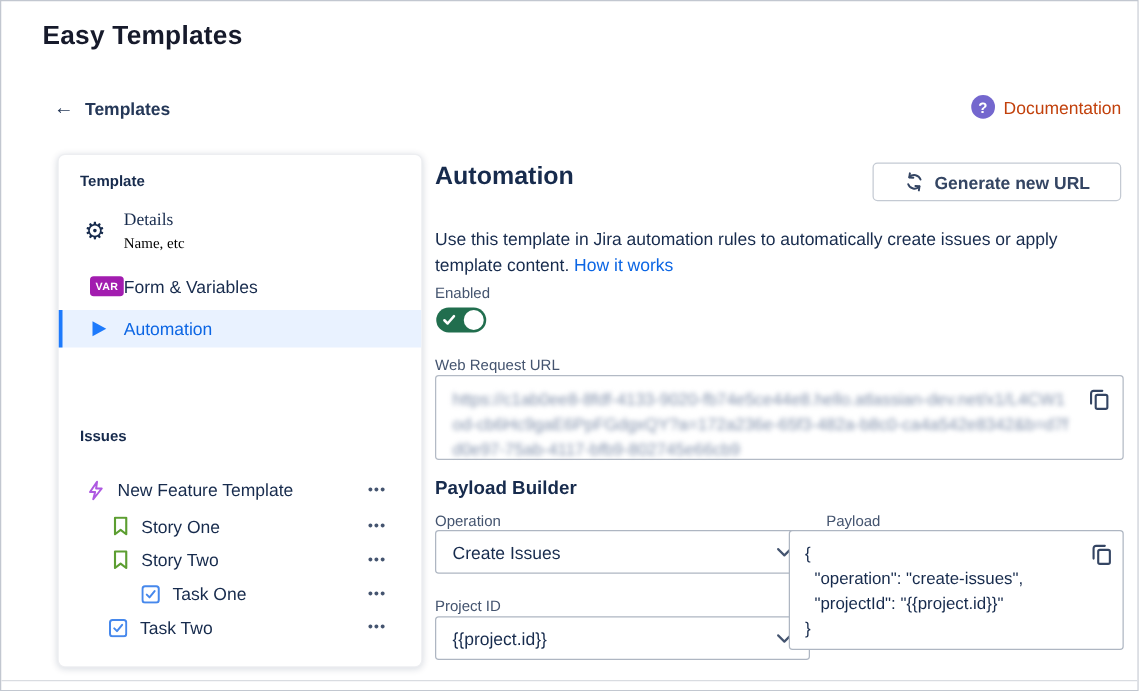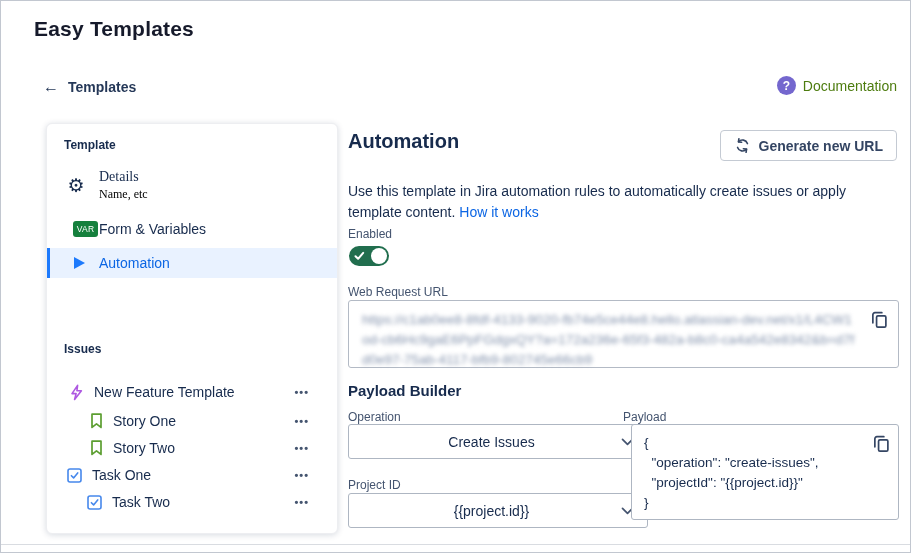--- a/index.html
+++ b/index.html
@@ -8,65 +8,65 @@
     position:relative; width:911px; height:553px; background:#fff;
     border:1px solid #C2C7D0; overflow:hidden; color:#172B4D;
   }
   
   .page-title { position:absolute; left:33px; top:16px; font-size:21px; font-weight:700; color:#161A2B; letter-spacing:.2px; }
   .back-link { position:absolute; left:42px; top:78px; display:flex; align-items:center; gap:9px; cursor:pointer; }
   .back-arrow { font-size:16px; color:#253858; line-height:1; }
   .back-text { font-size:14px; font-weight:700; color:#253858; }
   .doc-link { position:absolute; right:13px; top:75px; display:flex; align-items:center; gap:7px; cursor:pointer; }
   .help-badge { width:19px; height:19px; border-radius:50%; background:#7467CE; color:#fff; font-size:12px; font-weight:700; display:flex; align-items:center; justify-content:center; }
-  .doc-text { font-size:14px; color:#4d7c0f; }
+  .doc-text { font-size:14px; color:#c2410c; }
 
   
   .sidebar {
     position:absolute; left:45px; top:122px; width:292px; height:411px;
     background:#fff; border:1px solid #EDEEF1; border-radius:6px;
     box-shadow:0 1px 6px rgba(9,30,66,.16);
   }
   .side-section { position:absolute; left:17px; font-size:12px; font-weight:700; color:#172B4D; }
   .srow { position:absolute; left:0; width:100%; display:flex; align-items:center; cursor:pointer; }
   .srow .ic { width:24px; display:flex; justify-content:center; flex:none; }
   .two-line .titles { margin-left:11px;font-family:Liberation Serif, serif; }
   .row-title { font-size:14px; color:#172B4D; }
   .row-sub { font-size:12px; color:#000000; margin-top:2px; }
   .single-label { font-size:14px; color:#172B4D; margin-left:11px; }
   .gear-glyph { font-size:19px; color:#172B4D; line-height:1; }
-  .var-badge { background:#15803d; color:#fff; font-size:8.5px; font-weight:400; border-radius:3px; padding:3px 4px; letter-spacing:.3px;margin-left:19px; }
+  .var-badge { background:#a21caf; color:#fff; font-size:8.5px; font-weight:700; border-radius:3px; padding:3px 4px; letter-spacing:.3px;margin-left:19px; }
   .row-selected { background:#E9F2FF; border-left:3px solid #1D7AFC; }
   .row-selected .single-label { color:#0C66E4; margin-left:8px; }
   .dots { position:absolute; right:28px; font-size:11px; font-weight:700; color:#44546F; letter-spacing:1px; }
   .issue-label { font-size:14px; color:#172B4D; margin-left:10px; }
 
   
   .main-h2 { position:absolute; left:347px; top:129px; font-size:20px; font-weight:700; color:#172B4D; }
   .gen-btn {
     position:absolute; right:13px; top:129px; height:31px; display:flex; align-items:center; gap:8px;
-    padding:0 13px; background:#fff; border:1px solid #C4CAD3; border-radius:4px; cursor:pointer;
+    padding:0 24px; background:#fff; border:1px solid #C4CAD3; border-radius:4px; cursor:pointer;
   }
   .gen-btn span { font-size:14px; font-weight:700; color:#344563; }
   .desc { position:absolute; left:347px; top:180px; width:552px; font-size:14px; line-height:21px; color:#172B4D; }
   .link { color:#0C66E4; cursor:pointer; }
   .field-label { position:absolute; font-size:12px; color:#44546F; }
   .toggle { position:absolute; left:348px; top:245px; width:40px; height:20px; border-radius:10px; background:#216E4E; cursor:pointer; }
   .toggle .knob { position:absolute; right:2px; top:2px; width:16px; height:16px; border-radius:50%; background:#fff; }
   .toggle svg { position:absolute; left:5px; top:5px; }
   .url-box {
     position:absolute; left:347px; top:299px; width:551px; height:68px;
     border:1px solid #B3BAC5; border-radius:3px; background:#fff; padding:9px 42px 9px 13px;
   }
   .url-text { font-size:13.5px; line-height:20px; color:#8392AC; word-break:break-all; filter:blur(2px); user-select:none; }
   .copy-btn { position:absolute; top:10px; right:10px; cursor:pointer; line-height:0; }
   .pb-h3 { position:absolute; left:347px; top:381px; font-size:15px; font-weight:700; color:#172B4D; }
   .select {
     position:absolute; width:300px; height:35px; background:#fff; border:1px solid #AEB6C2; border-radius:3px;
-    display:flex; align-items:center; padding:0 13px; cursor:pointer;text-align:center;
+    display:flex; align-items:center; padding:0 13px; cursor:pointer;
   }
   .select .val { font-size:14px; color:#172B4D; flex:1; }
   .payload-box {
     position:absolute; left:630px; top:423px; width:268px; height:96px;
     border:1px solid #AEB6C2; border-radius:3px; background:#fff; padding:8px 36px 8px 12px;
   }
   .payload-json { font-size:13.5px; line-height:20px; color:#172B4D; white-space:pre-wrap; }
   .bottom-line { position:absolute; left:0; right:0; top:543px; height:1px; background:#D9DCE1; }
 </style>
 </head>
@@ -141,21 +141,21 @@
     <div class="srow" style="top:313px;height:22px;padding-left:43px">
       <span style="line-height:0">
         <svg width="13" height="16" viewBox="0 0 13 16">
           <path d="M2 1.2 H11 V14.4 L6.5 10.9 L2 14.4 Z" fill="none" stroke="#5C9E31" stroke-width="1.7" stroke-linejoin="round"></path>
         </svg>
       </span>
       <span class="issue-label">Story Two</span>
       <span class="dots">•••</span>
     </div>
 
-    <div class="srow" style="top:340px;height:22px;padding-left:20px">
+    <div class="srow" style="top:340px;height:22px;padding-left:66px">
       <span style="line-height:0">
         <svg width="15" height="15" viewBox="0 0 15 15">
           <rect x="1" y="1" width="13" height="13" rx="2" fill="none" stroke="#4688EC" stroke-width="1.6"></rect>
           <path d="M4.4 7.7 L6.6 9.9 L10.7 4.9" fill="none" stroke="#4688EC" stroke-width="1.6" stroke-linecap="round" stroke-linejoin="round"></path>
         </svg>
       </span>
       <span class="issue-label">Task One</span>
       <span class="dots">•••</span>
     </div>
 
@@ -219,21 +219,21 @@
 
   <div class="field-label" style="left:347px;top:477px">Project ID</div>
 
   <div class="select" style="left:347px;top:492px">
     <span class="val">{{project.id}}</span>
     <svg width="13" height="8" viewBox="0 0 13 8">
       <path d="M1.5 1.3 L6.5 6.3 L11.5 1.3" fill="none" stroke="#44546F" stroke-width="1.7" stroke-linecap="round" stroke-linejoin="round"></path>
     </svg>
   </div>
 
-  <div class="field-label" style="left:622px;top:409px">Payload</div>
+  <div class="field-label" style="left:660px;top:409px">Payload</div>
 
   <div class="payload-box">
     <div class="payload-json">{
   "operation": "create-issues",
   "projectId": "{{project.id}}"
 }</div>
     <span class="copy-btn" style="right:8px">
       <svg width="18" height="18" viewBox="0 0 17 17">
         <path d="M11.2 1.6 H4.6 A1.9 1.9 0 0 0 2.7 3.5 V11.2" fill="none" stroke="#344563" stroke-width="1.6" stroke-linecap="round"></path>
         <rect x="6.2" y="4.6" width="8.8" height="10.6" rx="1.3" fill="#fff" stroke="#344563" stroke-width="1.6"></rect>

